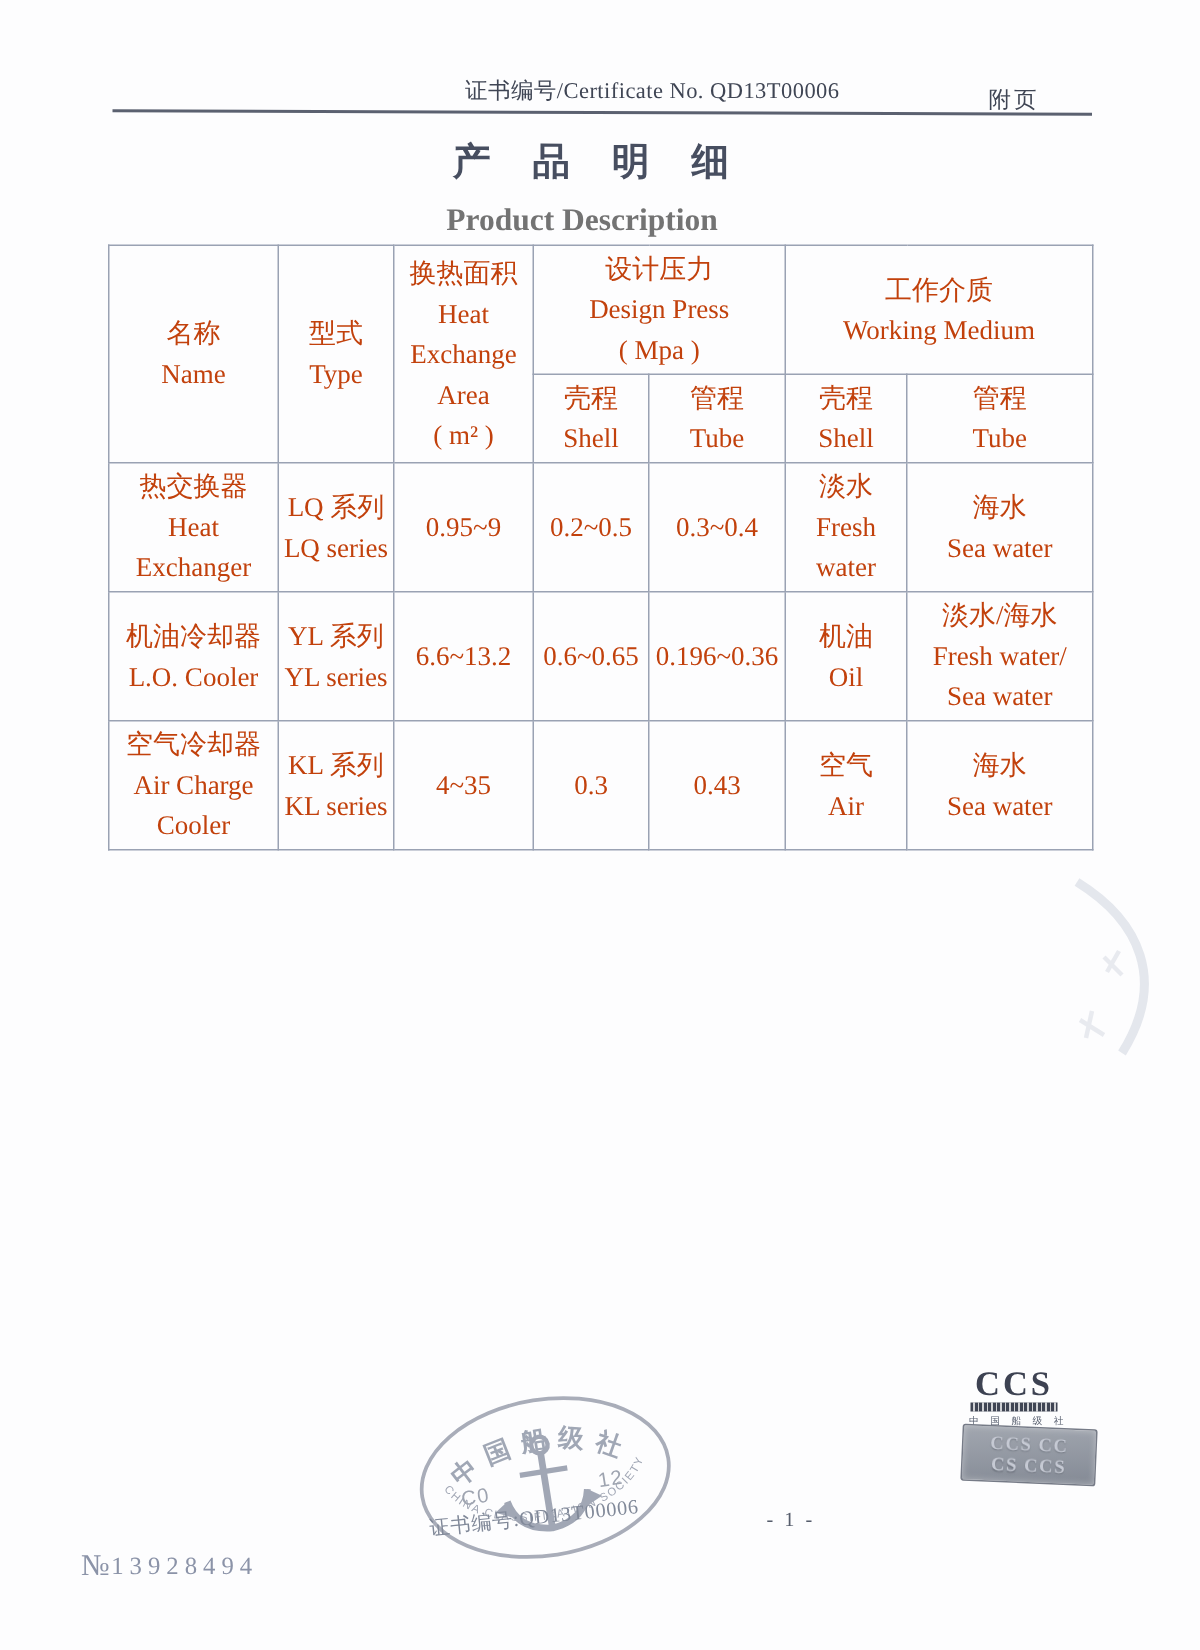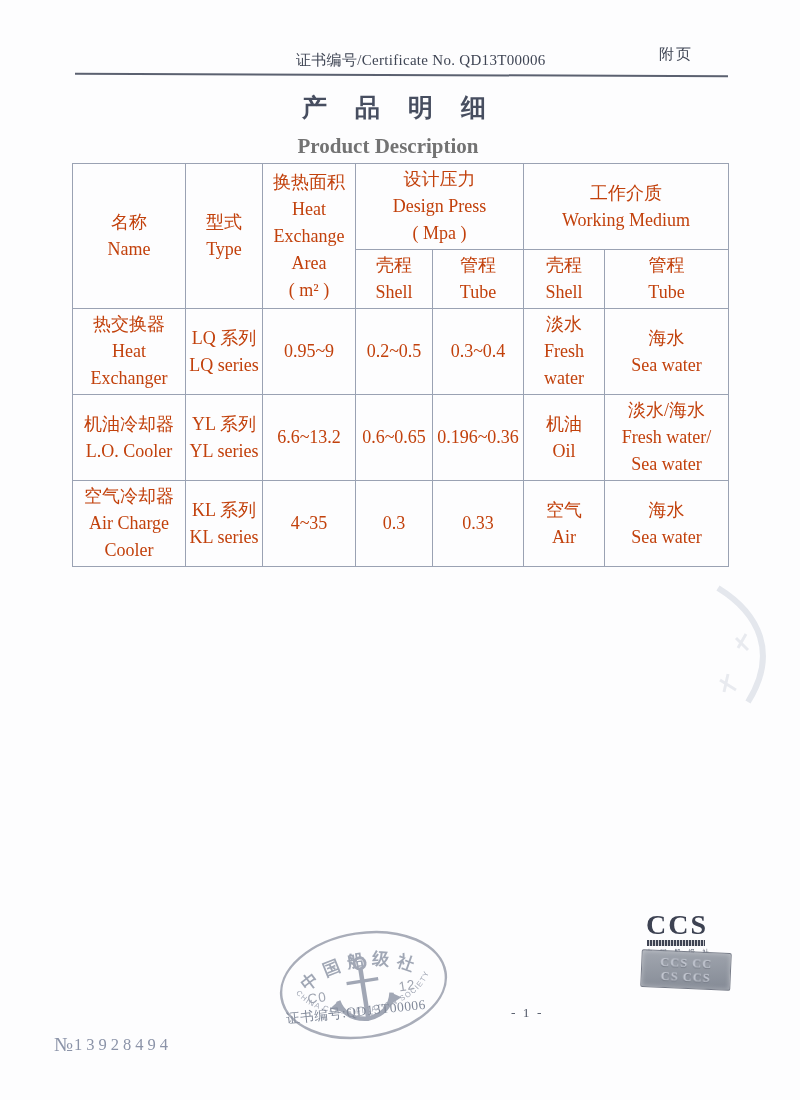--- a/index.html
+++ b/index.html
@@ -5,22 +5,22 @@
   html,body{margin:0;padding:0;}
   body{
     width:800px;height:1100px;position:relative;overflow:hidden;
     background:#fdfdfe;
     font-family:"Liberation Serif","DejaVu Serif",serif;
     color:#4d5568;
   }
   .abs{position:absolute;}
 
   
-  .cert-no{left:296px;top:51px;font-size:15px;color:#3f4554;letter-spacing:.3px;}
-  .attach{left:659px;top:45px;font-size:15px;color:#3f4554;letter-spacing:2px;}
+  .cert-no{left:310px;top:51px;font-size:15px;color:#3f4554;letter-spacing:.3px;}
+  .attach{left:659px;top:57px;font-size:15px;color:#3f4554;letter-spacing:2px;}
   .rule{left:75px;top:74px;width:653px;border-top:2px solid #5b6170;transform:rotate(.2deg);}
 
   
   .title-zh{left:0;top:91px;width:788px;text-align:center;font-size:25px;font-weight:bold;
             color:#474e60;letter-spacing:28px;text-indent:28px;}
   .title-en{left:0;top:134px;width:776px;text-align:center;font-size:21px;font-weight:bold;color:#737373;}
 
   
   .tbl-wrap{left:72px;top:163px;}
   table.products{border-collapse:collapse;table-layout:fixed;width:656px;}
@@ -33,21 +33,21 @@
 
   
   .stamp{left:276px;top:929px;width:175px;height:112px;transform:rotate(-9deg);opacity:.92;}
   .stamp-overlay{left:286px;top:1003px;font-size:13.5px;color:#818999;letter-spacing:.5px;
                  transform:rotate(-6deg);white-space:nowrap;}
 
   .page-num{left:511px;top:1005px;font-size:13.5px;color:#565d6c;letter-spacing:2px;}
 
   
   .ccs-block{left:646px;top:911px;width:60px;text-align:center;}
-  .ccs-acronym{font-size:28px;font-weight:bold;color:#3d4252;letter-spacing:2px;line-height:1;
+  .ccs-acronym{font-size:23px;font-weight:bold;color:#3d4252;letter-spacing:2px;line-height:1;
                font-family:"Liberation Serif",serif;}
   .ccs-bar{width:58px;height:6px;margin:1px auto 0;background:#3f4453;
            background-image:repeating-linear-gradient(90deg,transparent 0 2px,rgba(255,255,255,.75) 2px 3px);}
   .ccs-cn{font-size:6.5px;letter-spacing:3px;color:#596070;margin-top:2px;white-space:nowrap;}
 
   
   .sticker{left:641px;top:951px;width:88px;height:36px;transform:rotate(2.5deg);
            background:linear-gradient(175deg,#a2a7b0,#848a95);border:1px solid #767b87;
            border-radius:2px;box-shadow:inset 0 0 5px rgba(255,255,255,.35);
            display:flex;flex-direction:column;align-items:center;justify-content:center;}
@@ -141,21 +141,21 @@
 Sea water</td>
       </tr>
       <tr class="r3">
         <td>空气冷却器
 Air Charge
 Cooler</td>
         <td>KL 系列
 KL series</td>
         <td>4~35</td>
         <td>0.3</td>
-        <td>0.33</td>
+        <td>0.43</td>
         <td>空气
 Air</td>
         <td>海水
 Sea water</td>
       </tr>
     </tbody>
       </table>
   </div>
 
   <svg class="abs emboss" viewBox="0 0 115 140">

